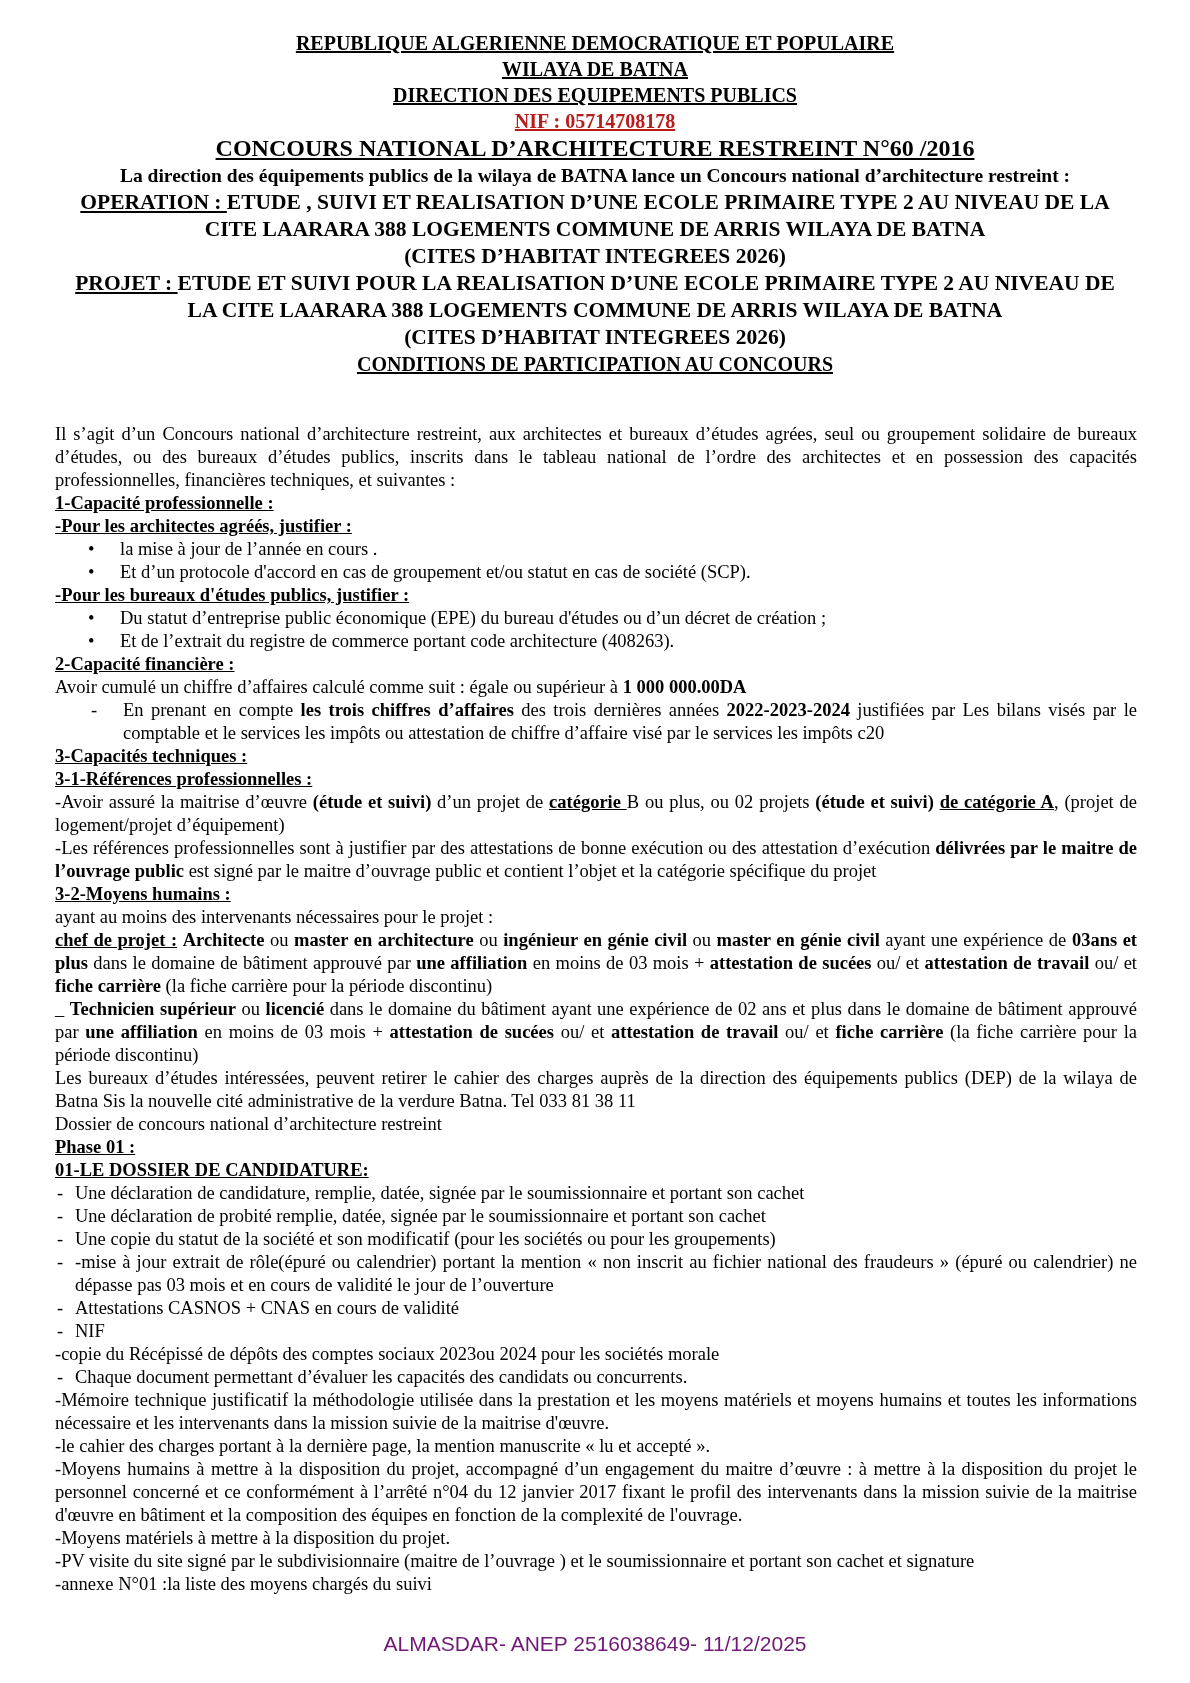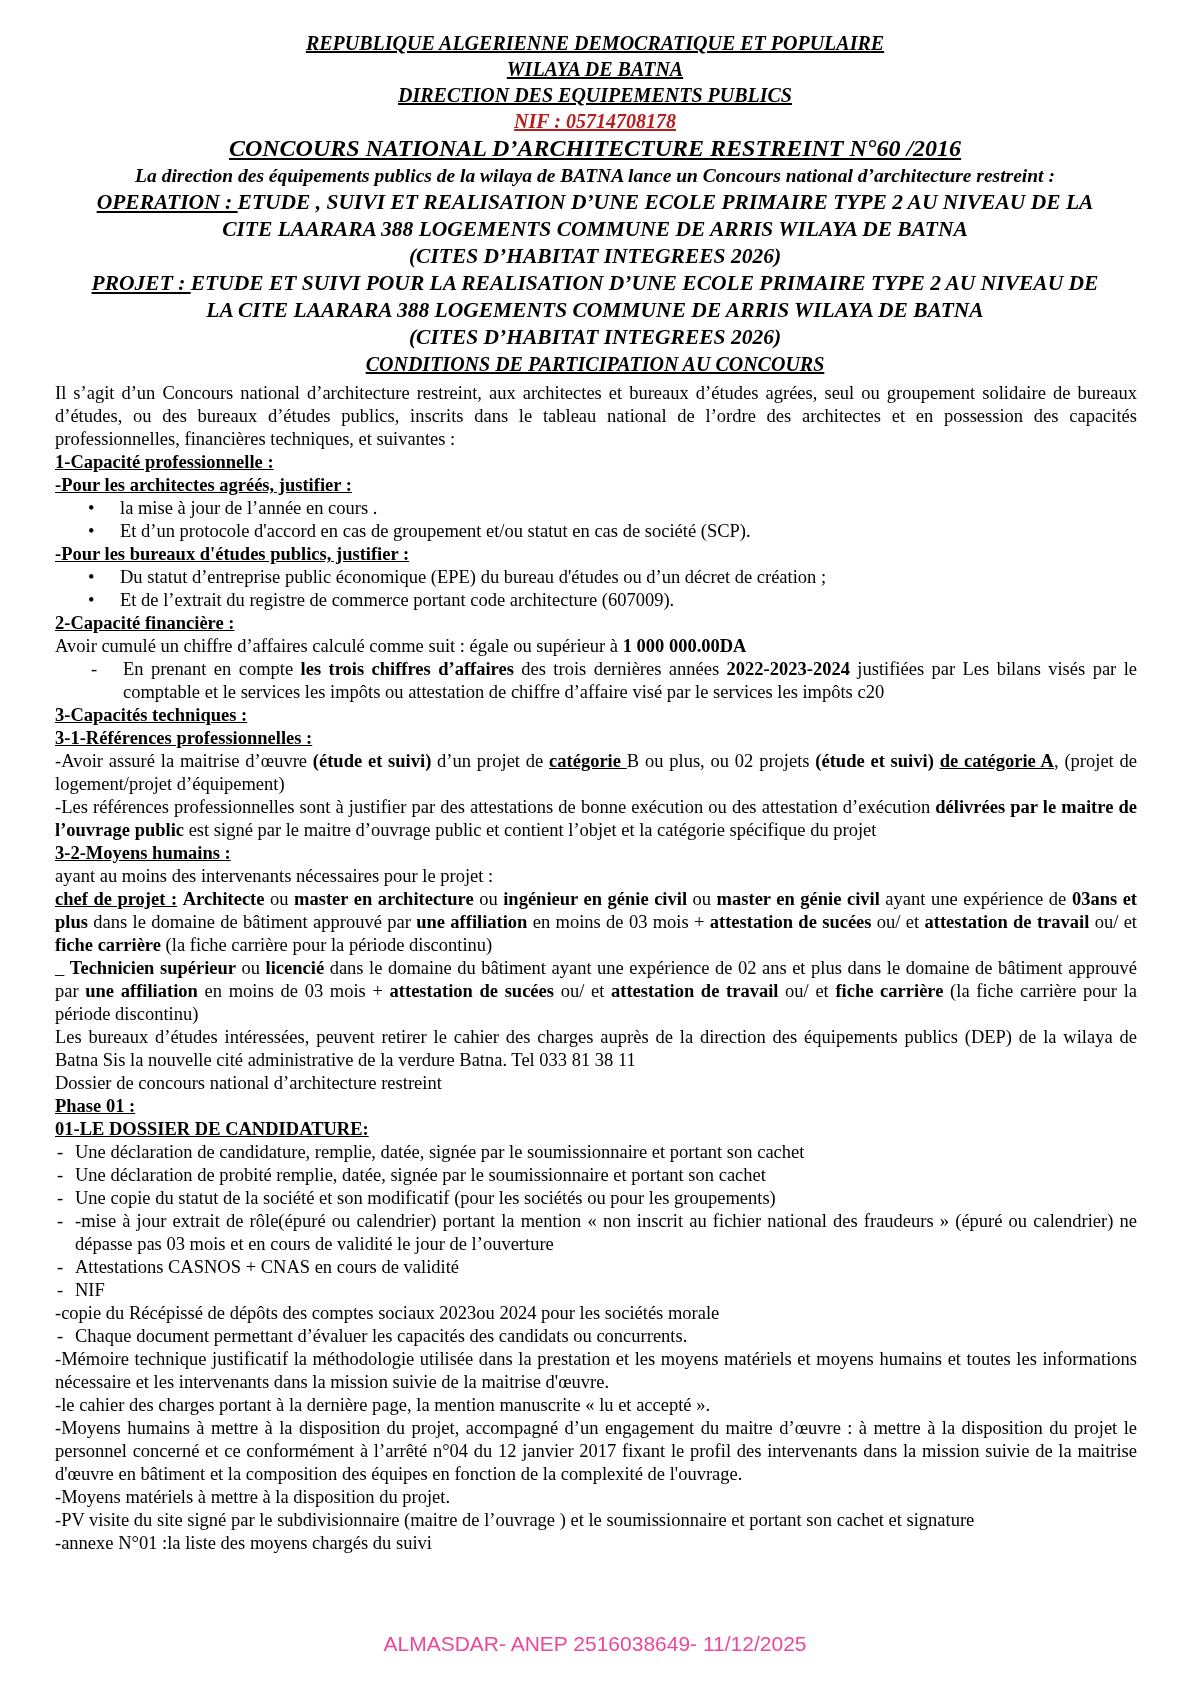--- a/index.html
+++ b/index.html
@@ -6,46 +6,47 @@
   .page{
     position:relative;
     width:1190px;height:1683px;
     margin:0 auto;
     background:#ffffff;
     color:#000;
     font-family:"Liberation Serif",serif;
     overflow:hidden;
   }
   .header{padding-top:30px;text-align:center;}
-  .hline{font-weight:bold;font-style:italic;}
+  .hline{font-weight:bold;}
   .st-a{font-size:20px;line-height:26px;}
   .st-nif{font-size:20px;line-height:26px;color:#b91c1c;}
   .st-b{font-size:24px;line-height:29px;}
   .st-c{font-size:19.5px;line-height:26px;}
   .st-d{font-size:21.5px;line-height:27px;}
   .st-e{font-size:20px;line-height:27px;}
   .docbody{
     padding:4px 53px 0 55px;
     font-size:18.5px;line-height:23px;
     text-align:justify;
+    margin-top:41px;
   }
   .blk{position:relative;}
   .b{font-weight:bold;}
   .u{text-decoration:underline;}
   .bullet{padding-left:65px;}
   .bullet>.marker{position:absolute;left:33px;top:0;}
   .dash{padding-left:20px;}
   .dash>.marker{position:absolute;left:2px;top:0;}
   .dash2{padding-left:68px;}
   .dash2>.marker{position:absolute;left:36px;top:0;}
   .footer{
     position:absolute;left:0;right:0;top:1632px;
     text-align:center;
     font-family:"Liberation Sans",sans-serif;
-    font-size:21px;color:#ec4899;
+    font-size:21px;color:#701a75;
   }
 </style>
 </head>
 <body>
 
 <div class="page">
   <div class="header">
       <div class="hline st-a"><span class="u">REPUBLIQUE ALGERIENNE DEMOCRATIQUE ET POPULAIRE</span></div>
       <div class="hline st-a"><span class="u">WILAYA DE BATNA</span></div>
       <div class="hline st-a"><span class="u">DIRECTION DES EQUIPEMENTS PUBLICS</span></div>
@@ -61,21 +62,21 @@
       <div class="hline st-e"><span class="u">CONDITIONS DE PARTICIPATION AU CONCOURS</span></div>
     </div>
   <div class="docbody">
       <div class="blk"><span>Il s’agit d’un Concours national d’architecture restreint, aux architectes et bureaux d’études agrées, seul ou groupement solidaire de bureaux d’études, ou des bureaux d’études publics, inscrits dans le tableau national de l’ordre des architectes et en possession des capacités professionnelles, financières techniques, et suivantes :</span></div>
       <div class="blk"><span class="b u">1-Capacité professionnelle :</span></div>
       <div class="blk"><span class="b u">-Pour les architectes agréés, justifier :</span></div>
       <div class="blk bullet"><span class="marker">•</span><span>la mise à jour de l’année en cours .</span></div>
       <div class="blk bullet"><span class="marker">•</span><span>Et d’un protocole d'accord en cas de groupement et/ou statut en cas de société (SCP).</span></div>
       <div class="blk"><span class="b u">-Pour les bureaux d'études publics, justifier :</span></div>
       <div class="blk bullet"><span class="marker">•</span><span>Du statut d’entreprise public économique (EPE) du bureau d'études ou d’un décret de création ;</span></div>
-      <div class="blk bullet"><span class="marker">•</span><span>Et de l’extrait du registre de commerce portant code architecture (607009).</span></div>
+      <div class="blk bullet"><span class="marker">•</span><span>Et de l’extrait du registre de commerce portant code architecture (408263).</span></div>
       <div class="blk"><span class="b u">2-Capacité financière :</span></div>
       <div class="blk"><span>Avoir cumulé un chiffre d’affaires calculé comme suit : égale ou supérieur à </span><span class="b">1 000 000.00DA</span></div>
       <div class="blk dash2"><span class="marker">-</span><span>En prenant en compte </span><span class="b">les trois chiffres d’affaires</span><span> des trois dernières années </span><span class="b">2022-2023-2024</span><span> justifiées par Les bilans visés par le comptable et le services les impôts ou attestation de chiffre d’affaire visé par le services les impôts c20</span></div>
       <div class="blk"><span class="b u">3-Capacités techniques :</span></div>
       <div class="blk"><span class="b u">3-1-Références professionnelles :</span></div>
       <div class="blk"><span>-Avoir assuré la maitrise d’œuvre </span><span class="b">(étude et suivi)</span><span> d’un projet de </span><span class="b u">catégorie </span><span>B ou plus, ou 02 projets </span><span class="b">(étude et suivi)</span><span> </span><span class="b u">de catégorie A</span><span>, (projet de logement/projet d’équipement)</span></div>
       <div class="blk"><span>-Les références professionnelles sont à justifier par des attestations de bonne exécution ou des attestation d’exécution </span><span class="b">délivrées par le maitre de l’ouvrage public</span><span> est signé par le maitre d’ouvrage public et contient l’objet et la catégorie spécifique du projet</span></div>
       <div class="blk"><span class="b u">3-2-Moyens humains :</span></div>
       <div class="blk"><span>ayant au moins des intervenants nécessaires pour le projet :</span></div>
       <div class="blk"><span class="b u">chef de projet :</span><span> </span><span class="b">Architecte</span><span> ou </span><span class="b">master en architecture</span><span> ou </span><span class="b">ingénieur en génie civil</span><span> ou </span><span class="b">master en génie civil</span><span> ayant une expérience de </span><span class="b">03ans et plus</span><span> dans le domaine de bâtiment approuvé par </span><span class="b">une affiliation</span><span> en moins de 03 mois + </span><span class="b">attestation de sucées</span><span> ou/ et </span><span class="b">attestation de travail</span><span> ou/ et </span><span class="b">fiche carrière</span><span> (la fiche carrière pour la période discontinu)</span></div>

